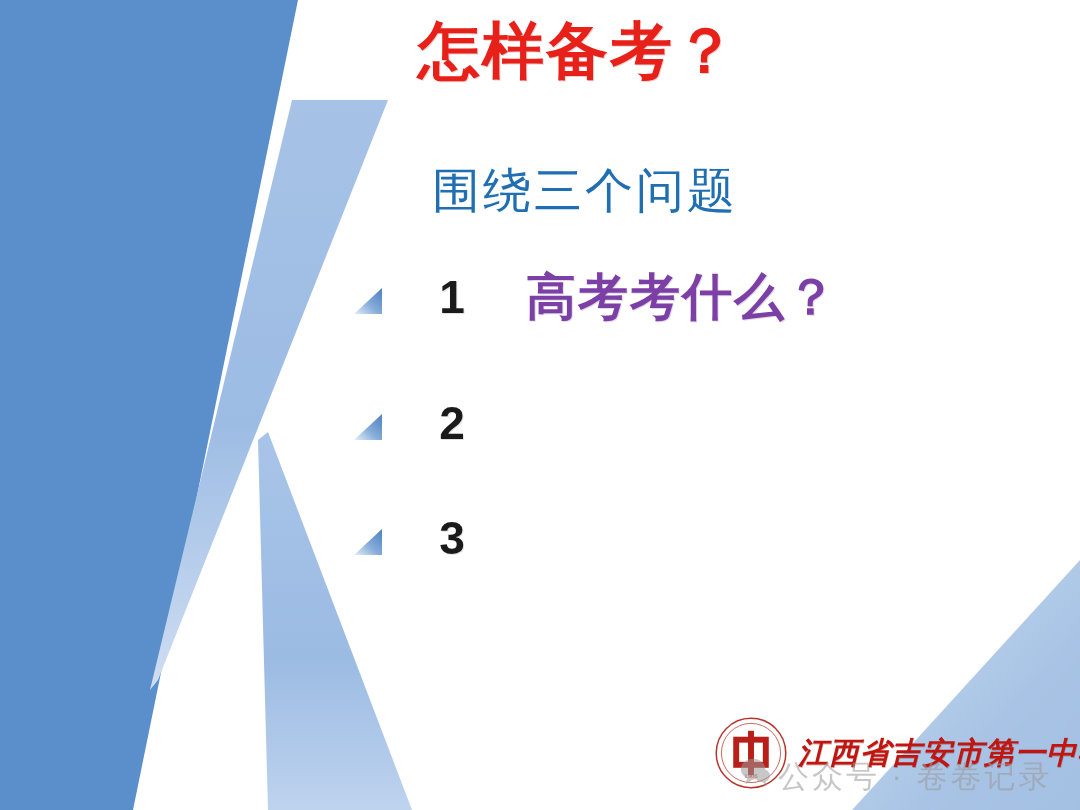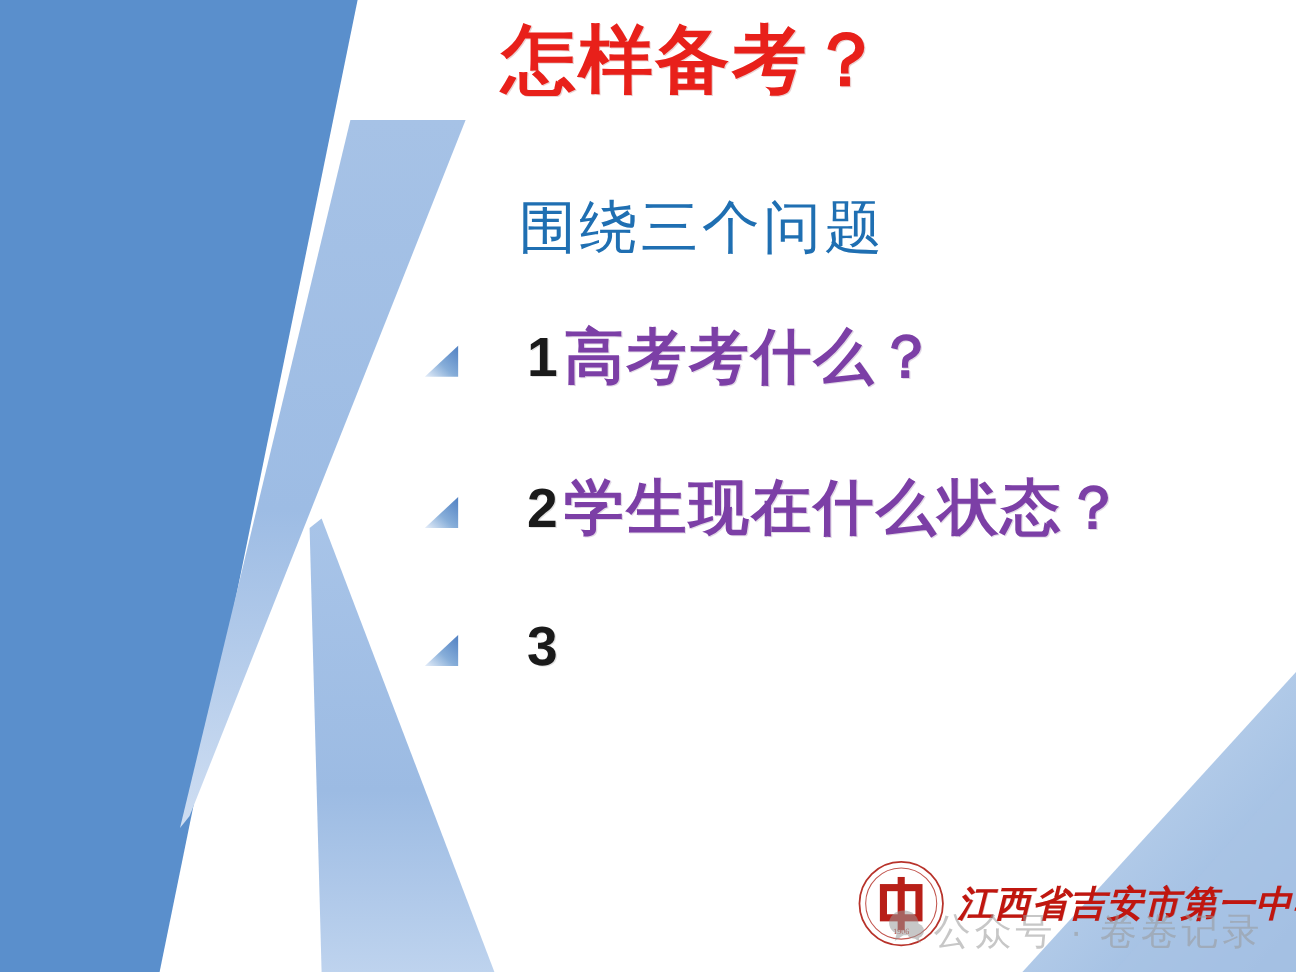--- a/index.html
+++ b/index.html
@@ -99,20 +99,21 @@
     text-align: center;
     flex: 0 0 auto;
     text-shadow: 1px 1px 0 rgba(0,0,0,0.12);
   }
 
   .qtext {
     font-size: 50px;
     font-weight: bold;
     color: #7c3fa6;
     letter-spacing: 2px;
+    margin-left: 56px;
     flex: 0 0 auto;
     text-shadow: 1px 1px 0 rgba(60,0,90,0.15);
   }
 
   
   .footer-brand {
     position: absolute;
     left: 714px;
     top: 716px;
     display: flex;
@@ -212,21 +213,20 @@
         </svg>
         <span class="qnum">1</span>
         <span class="qtext">高考考什么？</span>
       </div>
 
       <div class="qitem i1">
         <svg class="bullet-tri" viewBox="0 0 30 30">
           <polygon points="30,2 30,28 2,28" fill="url(#triGrad)"></polygon>
         </svg>
         <span class="qnum">2</span>
-        <span class="qtext">学生现在什么状态？</span>
       </div>
 
       <div class="qitem i2">
         <svg class="bullet-tri" viewBox="0 0 30 30">
           <polygon points="30,2 30,28 2,28" fill="url(#triGrad)"></polygon>
         </svg>
         <span class="qnum">3</span>
       </div>
 
     </div>

